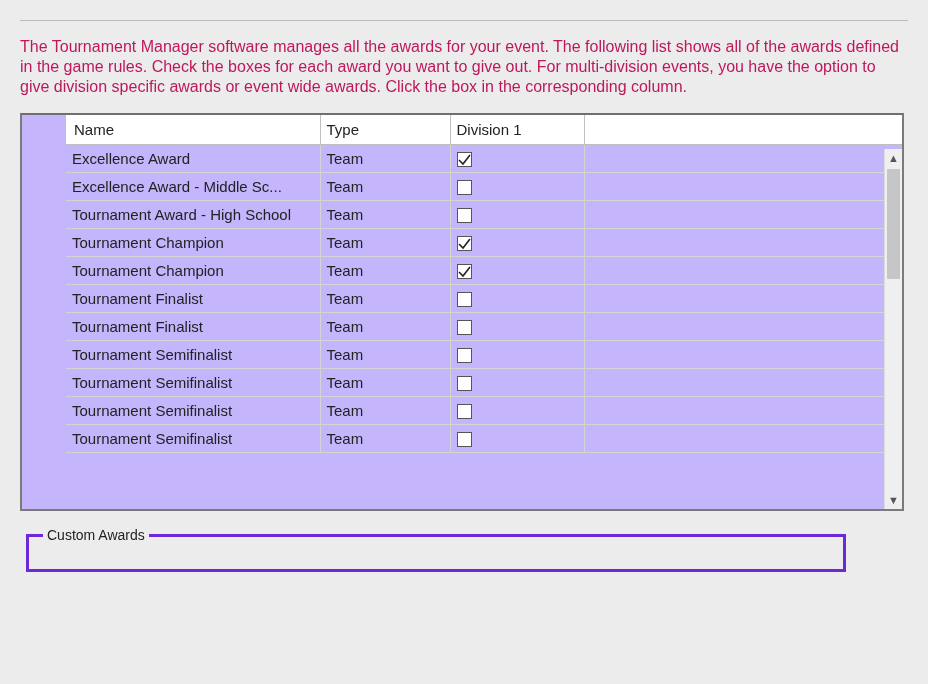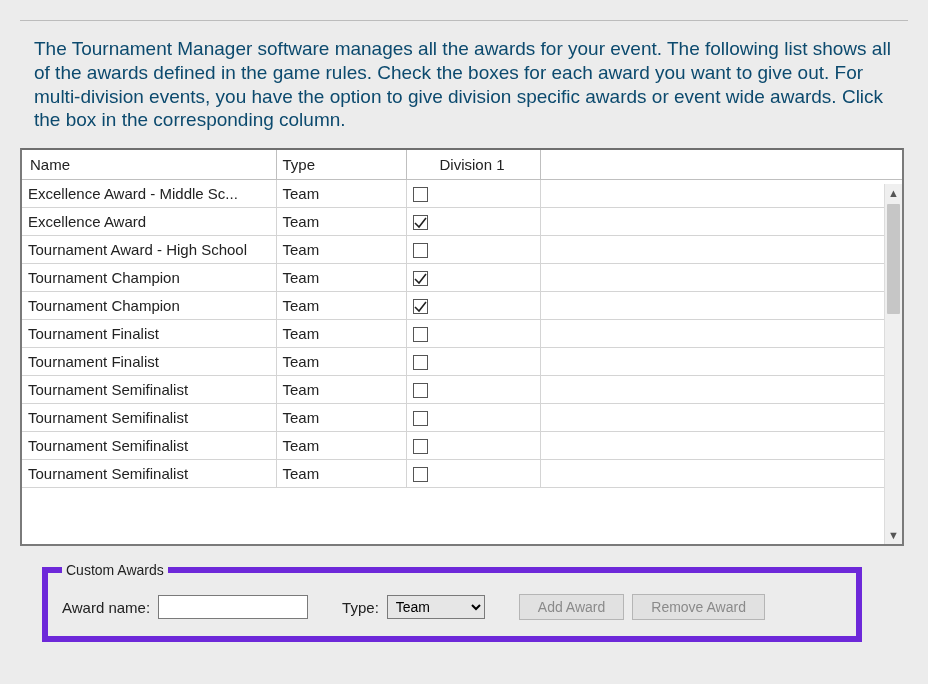--- a/index.html
+++ b/index.html
@@ -23,49 +23,50 @@
     font-weight: 700;
     color: #222;
     letter-spacing: -0.3px;
   }
   .rule {
     height: 1px;
     background: #bcbcbc;
     margin: 6px 0 16px 0;
   }
   .intro p {
-    margin: 0 0 16px 14px;
-    font-size: 19px;
+    margin: 0 0 16px 0;
+    font-size: 16px;
     line-height: 1.25;
-    color: #0c4a6e;
+    color: #be185d;
   }
   .grid-wrap {
     position: relative;
     border: 2px solid #7a7a7a;
     border-top-color: #6f6f6f;
-    background: #ffffff;
+    background: #c4b5fd;
     width: 884px;
     height: 398px;
     overflow: hidden;
+    padding-left: 44px;
   }
   table.grid {
     border-collapse: collapse;
     width: 100%;
     table-layout: fixed;
   }
   table.grid th {
     text-align: left;
     font-weight: 400;
     font-size: 15px;
     padding: 6px 8px 6px 6px;
     border-right: 1px solid #bfbfbf;
     border-bottom: 1px solid #bfbfbf;
     background: #fff;
   }
-  table.grid th.center { text-align: center; }
+  table.grid th.center { text-align: left; }
   table.grid th:first-child { padding-left: 8px; }
   table.grid th:last-child { border-right: none; }
   table.grid td {
     font-size: 15px;
     padding: 2px 6px 2px 6px;
     border-right: 1px solid #d4d4d4;
     border-bottom: 1px solid #d4d4d4;
     height: 28px;
     white-space: nowrap;
     overflow: hidden;
@@ -120,23 +121,23 @@
   .scrollbar .thumb {
     position: absolute;
     left: 2px; right: 2px;
     top: 20px;
     height: 110px;
     background: #c6c6c6;
     border-radius: 1px;
   }
   
   fieldset.custom {
-    margin: 16px 0 0 22px;
+    margin: 16px 0 0 6px;
     padding: 10px 14px 16px 14px;
-    border: 6px solid #6d28d9;
+    border: 3px solid #6d28d9;
     width: 820px;
     background: #ececec;
   }
   fieldset.custom legend {
     font-size: 14px;
     padding: 0 4px;
     color: #222;
   }
   .form-row {
     display: flex;
@@ -209,31 +210,31 @@
         <tr>
           <th>Name</th>
           <th>Type</th>
           <th class="center">Division 1</th>
           <th></th>
         </tr>
       </thead>
       <tbody id="awards-tbody">
 
       <tr>
-            <td>Excellence Award - Middle Sc...</td>
-            <td>Team</td>
-            <td class="division-cell"><span class="checkbox"></span></td>
-            <td></td>
-          </tr>
-          <tr>
             <td>Excellence Award</td>
             <td>Team</td>
             <td class="division-cell"><span class="checkbox checked"><svg viewBox="0 0 15 15">
                   <polyline points="2,8 6,12 13,3"></polyline>
                 </svg></span></td>
+            <td></td>
+          </tr>
+          <tr>
+            <td>Excellence Award - Middle Sc...</td>
+            <td>Team</td>
+            <td class="division-cell"><span class="checkbox"></span></td>
             <td></td>
           </tr>
           <tr>
             <td>Tournament Award - High School</td>
             <td>Team</td>
             <td class="division-cell"><span class="checkbox"></span></td>
             <td></td>
           </tr>
           <tr>
             <td>Tournament Champion</td>
@@ -292,27 +293,15 @@
 
     <div class="scrollbar">
       <div class="arrow up">▲</div>
       <div class="thumb"></div>
       <div class="arrow down">▼</div>
     </div>
   </div>
 
   <fieldset class="custom">
     <legend>Custom Awards</legend>
-    <div class="form-row">
-      <label>Award name:</label>
-      <input type="text" class="textfield" value="" style="">
-      <span class="spacer"></span>
-      <label>Type:</label>
-      <span class="select-wrap">
-        <select class="select" id="type-select"><option>Team</option></select>
-      </span>
-      <span class="spacer"></span>
-      <button class="btn" disabled="">Add Award</button>
-      <button class="btn" disabled="">Remove Award</button>
-    </div>
   </fieldset>
 
 </div>
 
 </body></html>

